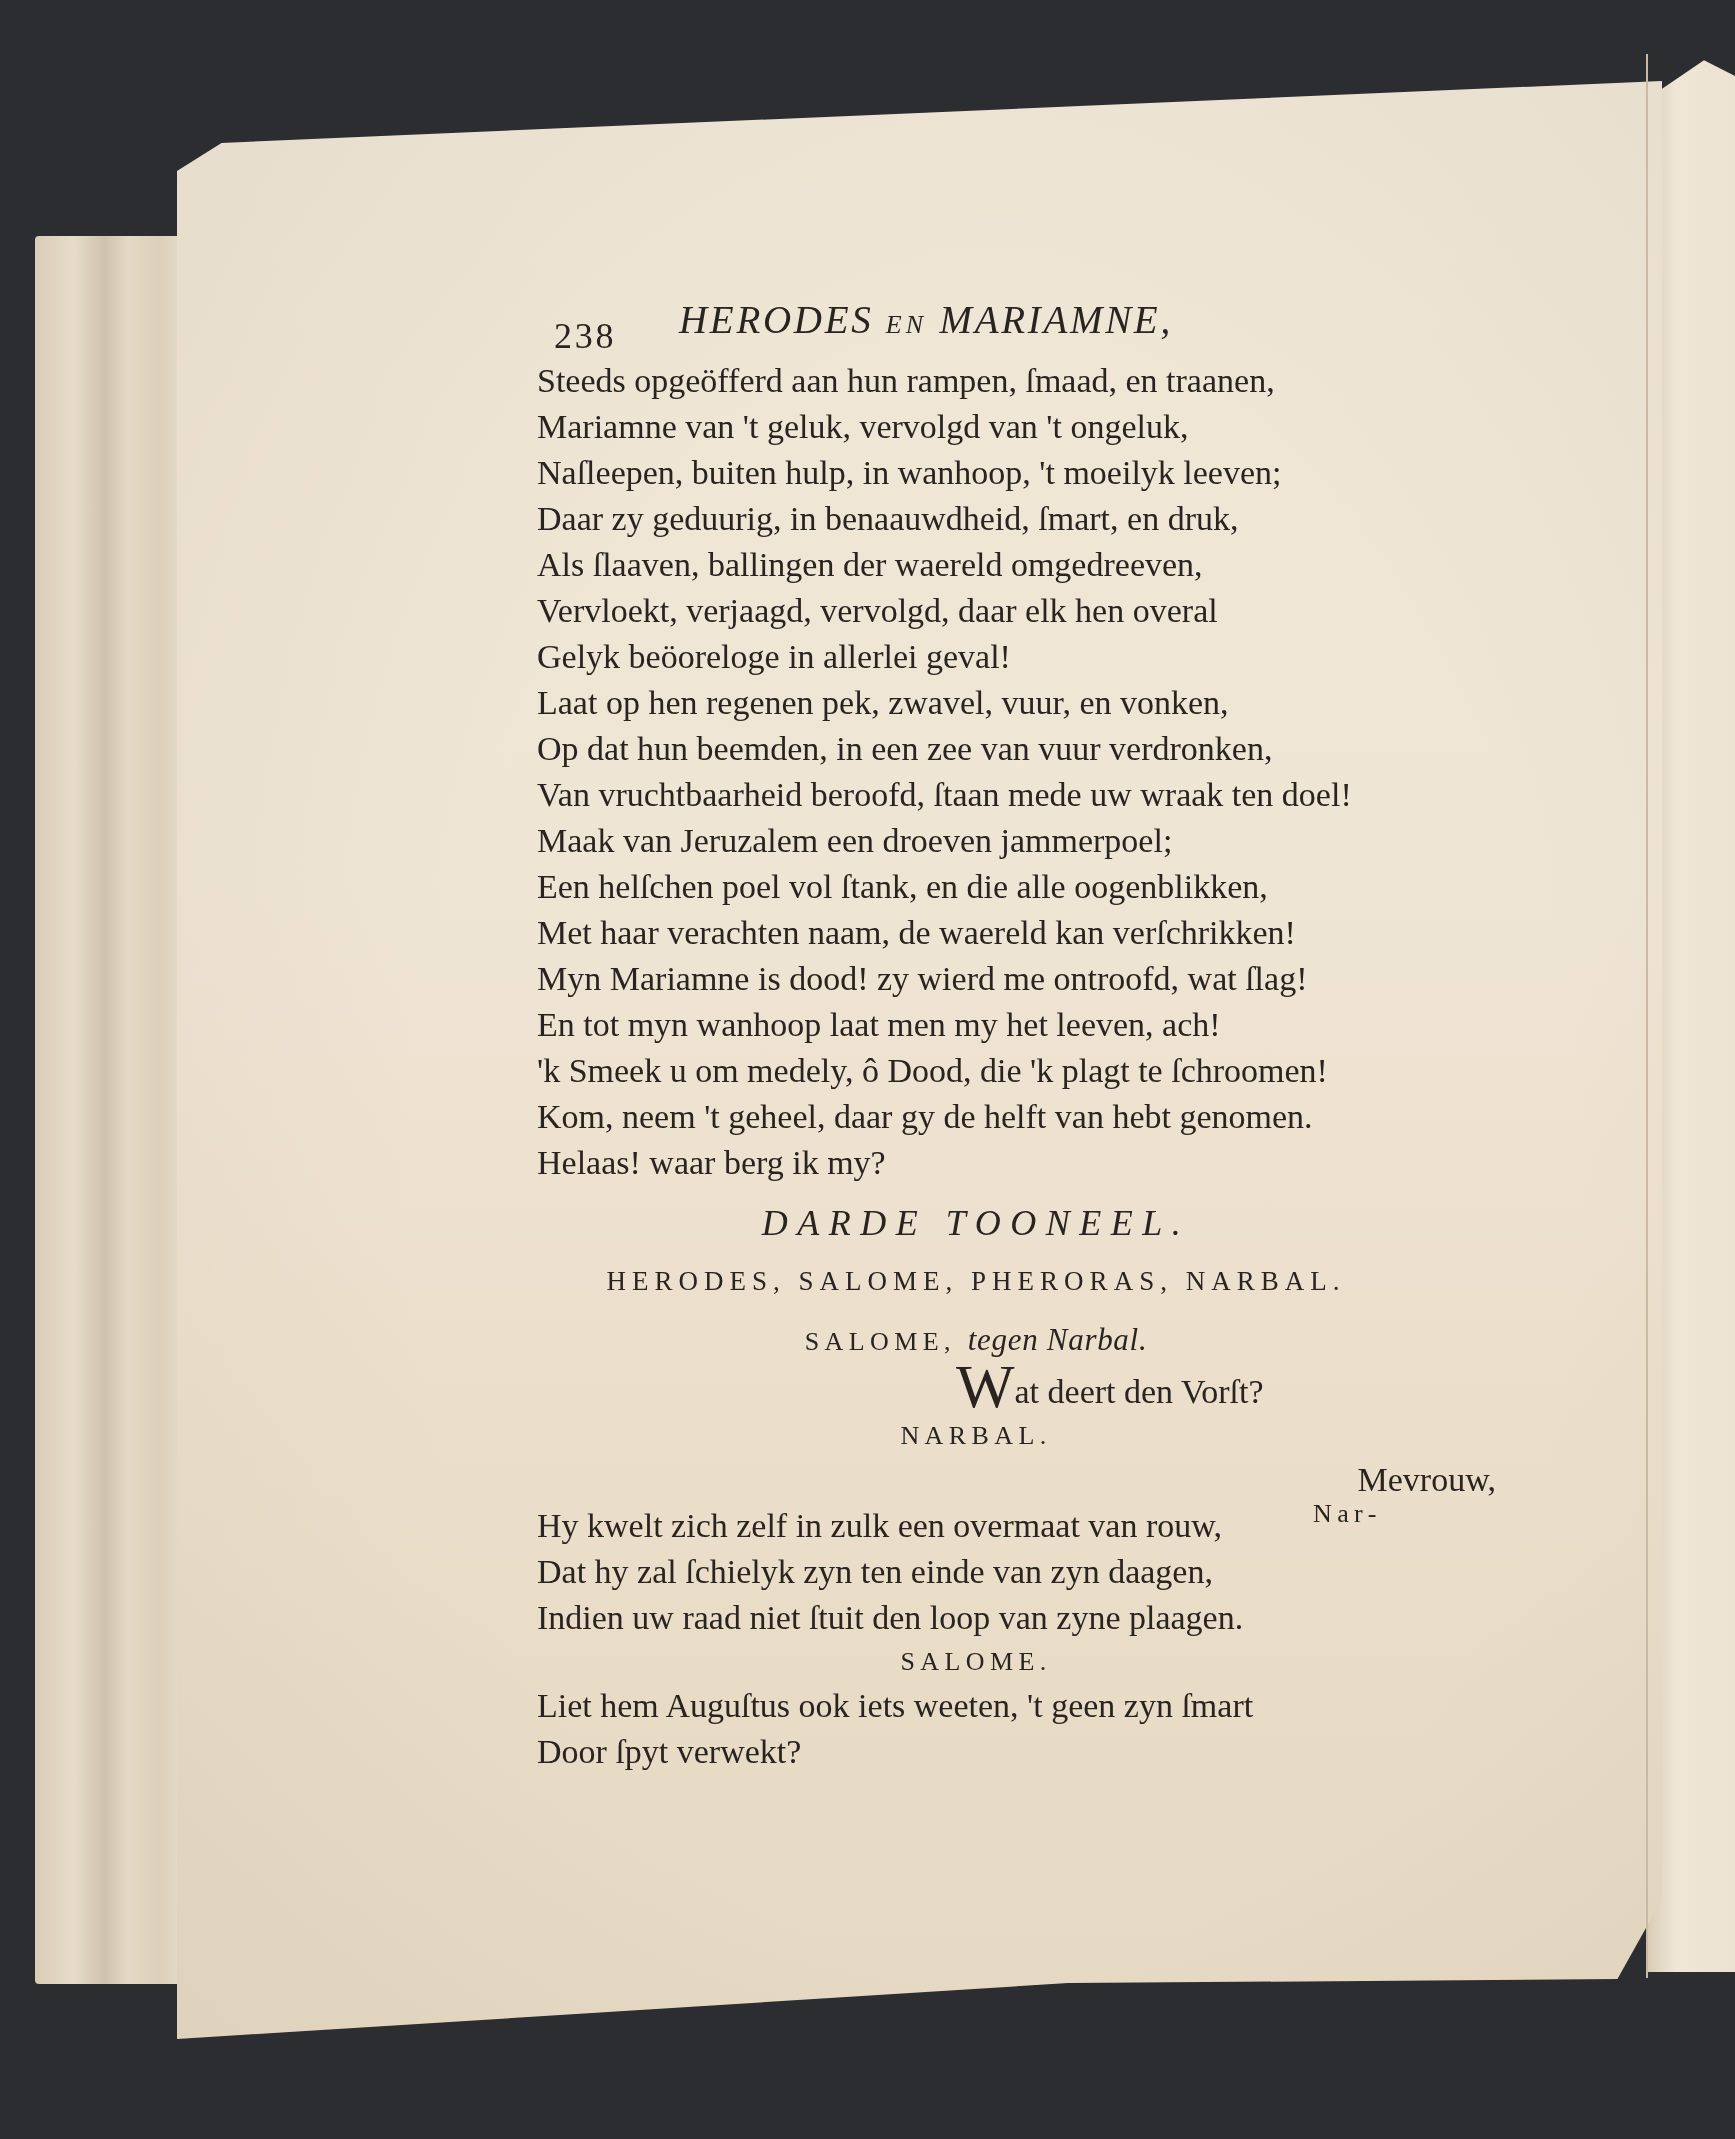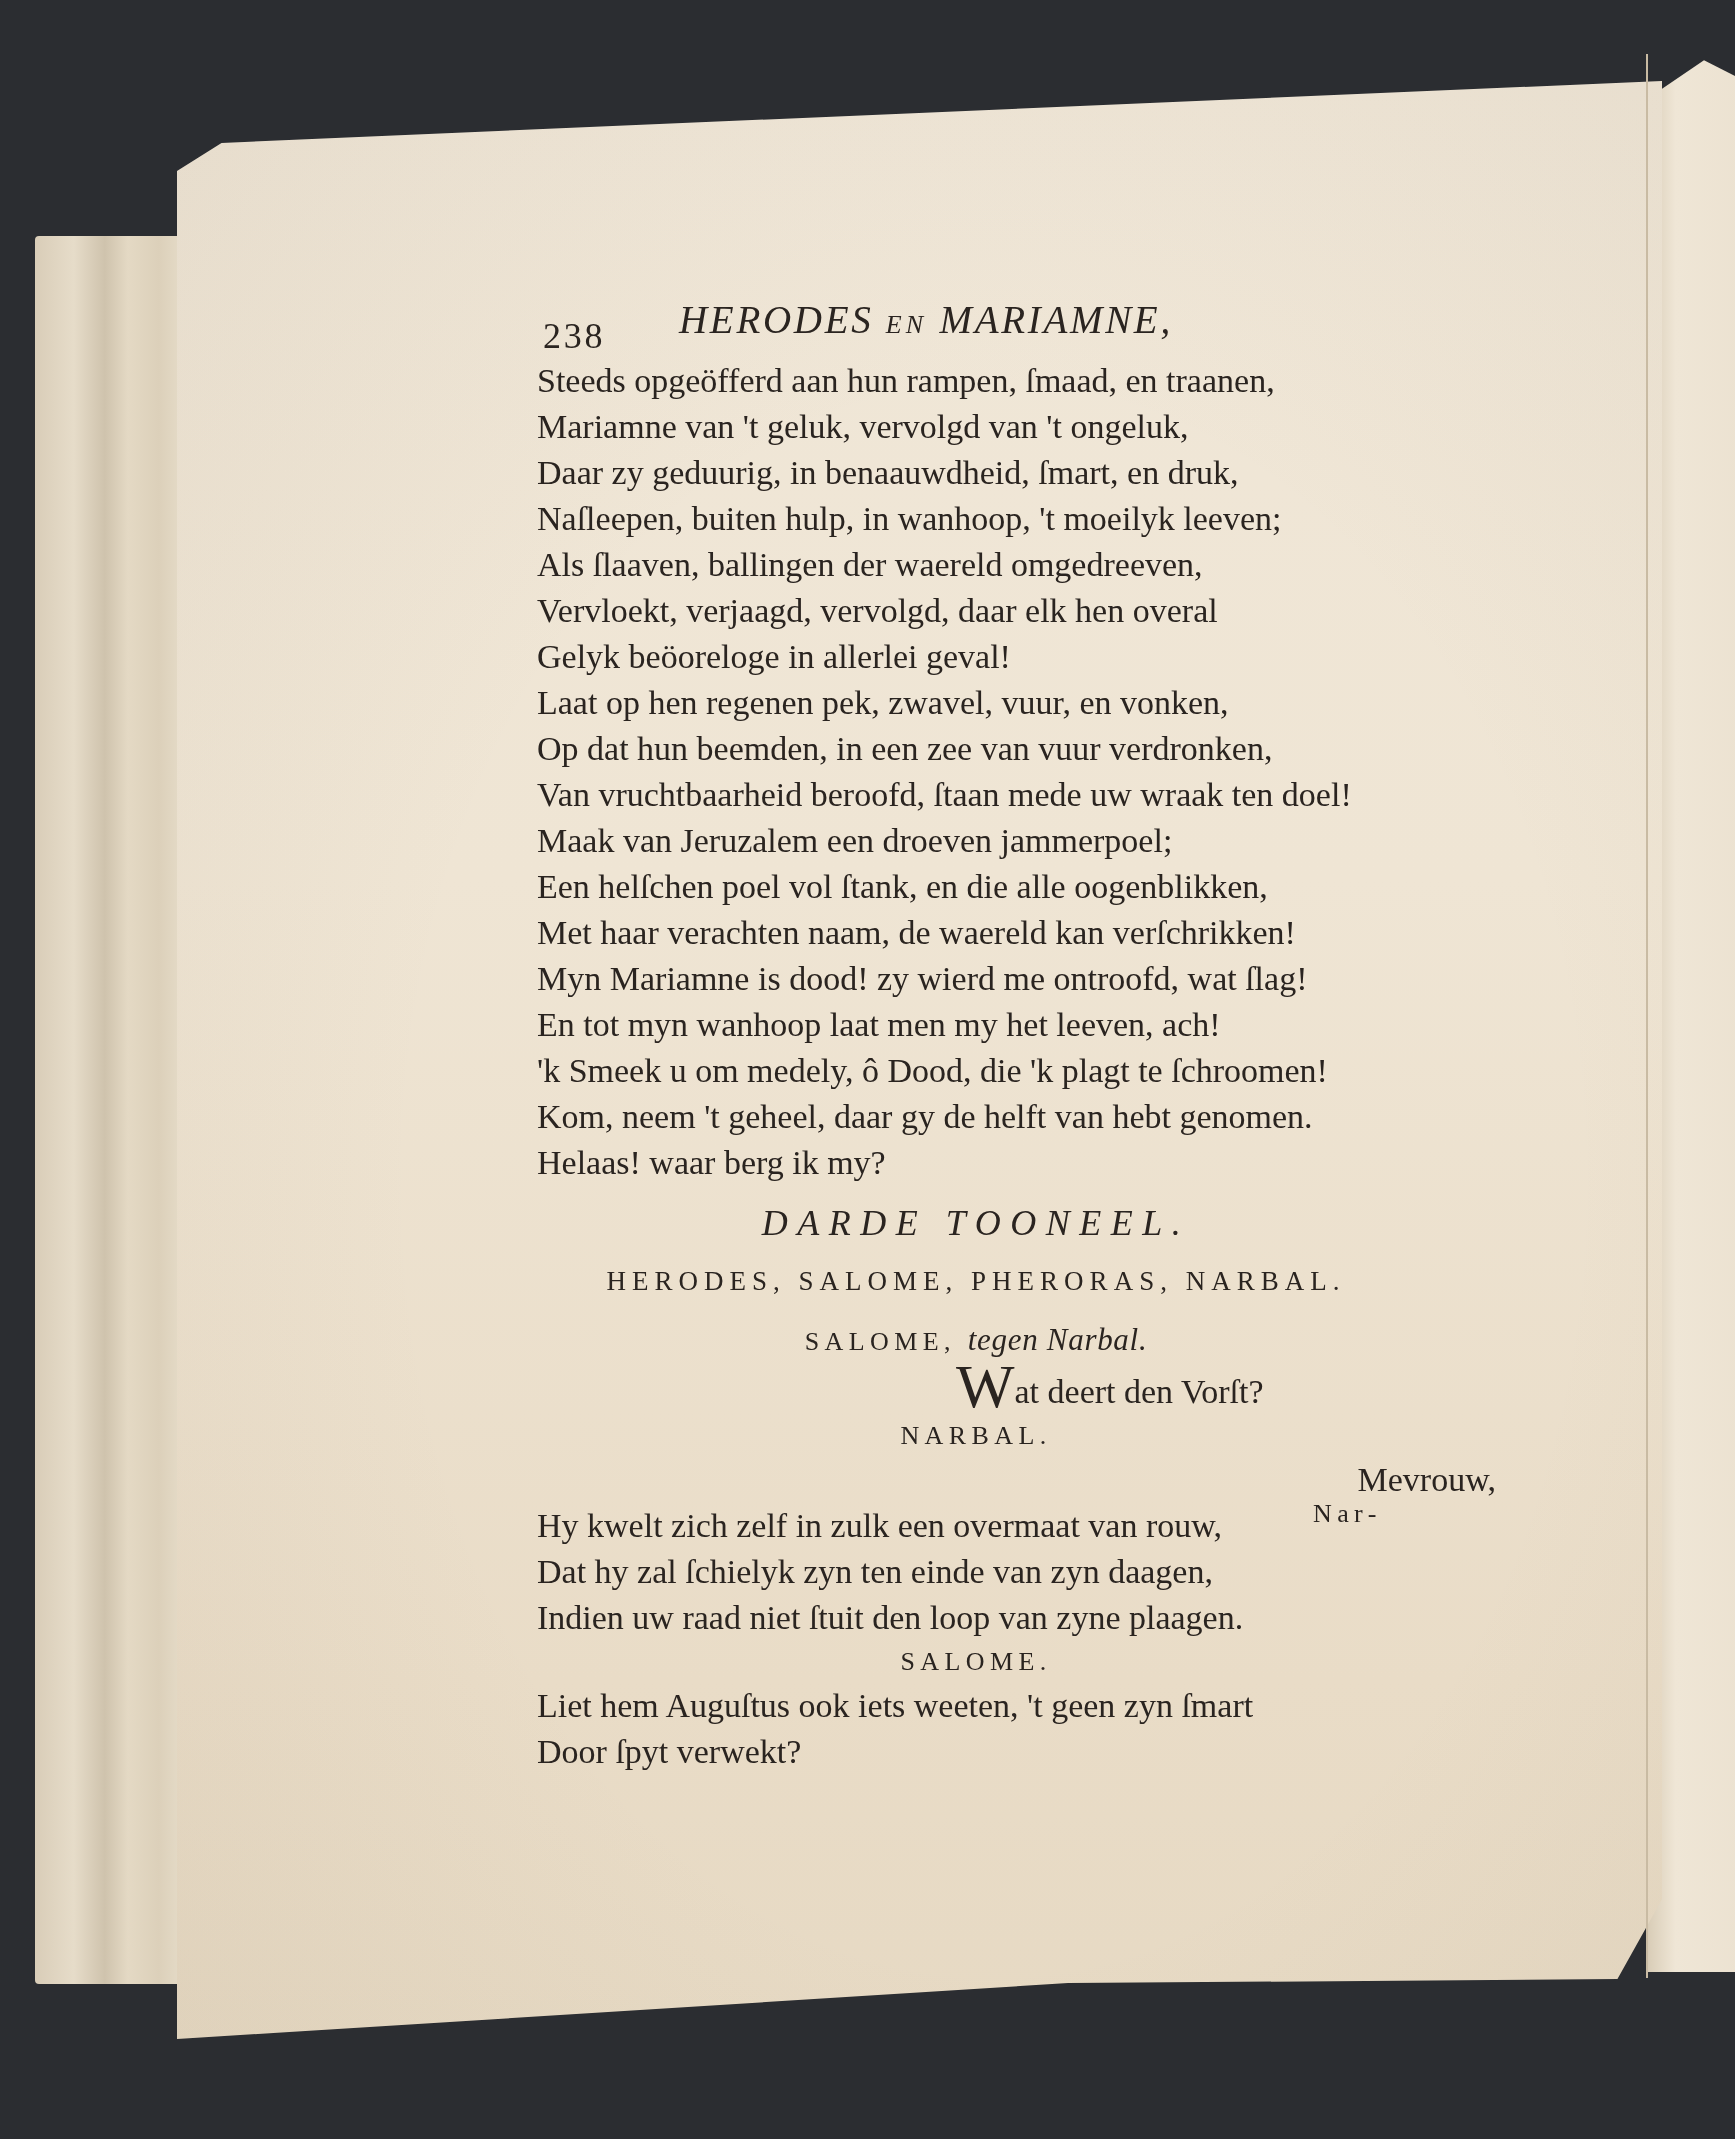--- a/index.html
+++ b/index.html
@@ -33,21 +33,21 @@
     position:absolute; left:1646px; top:54px; width:2px; height:1924px;
     background:#c9bba3;
   }
   .text {
     position:absolute; left:537px; top:297px; width:959px;
     color:#2a2420;
   }
   .running-head {
     position:relative; height:61px; font-size:39px; letter-spacing:2.7px;
   }
-  .pagenum { position:absolute; left:6px; top:17.6px; font-size:36px; }
+  .pagenum { position:absolute; left:17px; top:17.6px; font-size:36px; }
   .head-title { position:absolute; left:142px; top:0;font-style:italic; }
   .head-title .sc { font-size:26px; letter-spacing:4px; }
   .line { font-size:34px; line-height:46px; white-space:nowrap; }
   .center { text-align:center; width:878px; }
   .scene { font-style:italic; font-size:36px; letter-spacing:9.5px; margin:16px 0 9.5px; }
   .cast { font-size:27px; letter-spacing:6px; margin:22px 0; text-transform:uppercase;text-align:center; }
   .speaker { font-size:26px; letter-spacing:5.4px; text-transform:uppercase; line-height:42px; }
   .dir { font-style:italic; letter-spacing:0.7px; text-transform:none; font-size:31px; }
   .indent-wat { padding-left:419px; }
   .dropcap { font-size:62px; line-height:47px; vertical-align:-4px; }
@@ -69,22 +69,22 @@
     <span class="head-title">
       <span>HERODES</span>
       <span class="sc">EN</span>
       <span>MARIAMNE,</span>
     </span>
   </div>
 
   <div>
     <div class="line">Steeds opgeöfferd aan hun rampen,  ſmaad,  en traanen,</div>
     <div class="line">Mariamne van 't geluk,  vervolgd van 't ongeluk,</div>
+    <div class="line">Naſleepen,  buiten hulp,  in wanhoop,  't moeilyk leeven;</div>
     <div class="line">Daar zy geduurig,  in benaauwdheid,  ſmart,  en druk,</div>
-    <div class="line">Naſleepen,  buiten hulp,  in wanhoop,  't moeilyk leeven;</div>
     <div class="line">Als ſlaaven,  ballingen der waereld omgedreeven,</div>
     <div class="line">Vervloekt,  verjaagd,  vervolgd,  daar elk hen overal</div>
     <div class="line">Gelyk beöoreloge in allerlei geval!</div>
     <div class="line">Laat op hen regenen pek,  zwavel,  vuur,  en vonken,</div>
     <div class="line">Op dat hun beemden,  in een zee van vuur verdronken,</div>
     <div class="line">Van vruchtbaarheid beroofd,  ſtaan mede uw wraak ten doel!</div>
     <div class="line">Maak van Jeruzalem een droeven jammerpoel;</div>
     <div class="line">Een helſchen poel vol ſtank,  en die alle oogenblikken,</div>
     <div class="line">Met haar verachten naam,  de waereld kan verſchrikken!</div>
     <div class="line">Myn Mariamne is dood!  zy wierd me ontroofd,  wat ſlag!</div>

